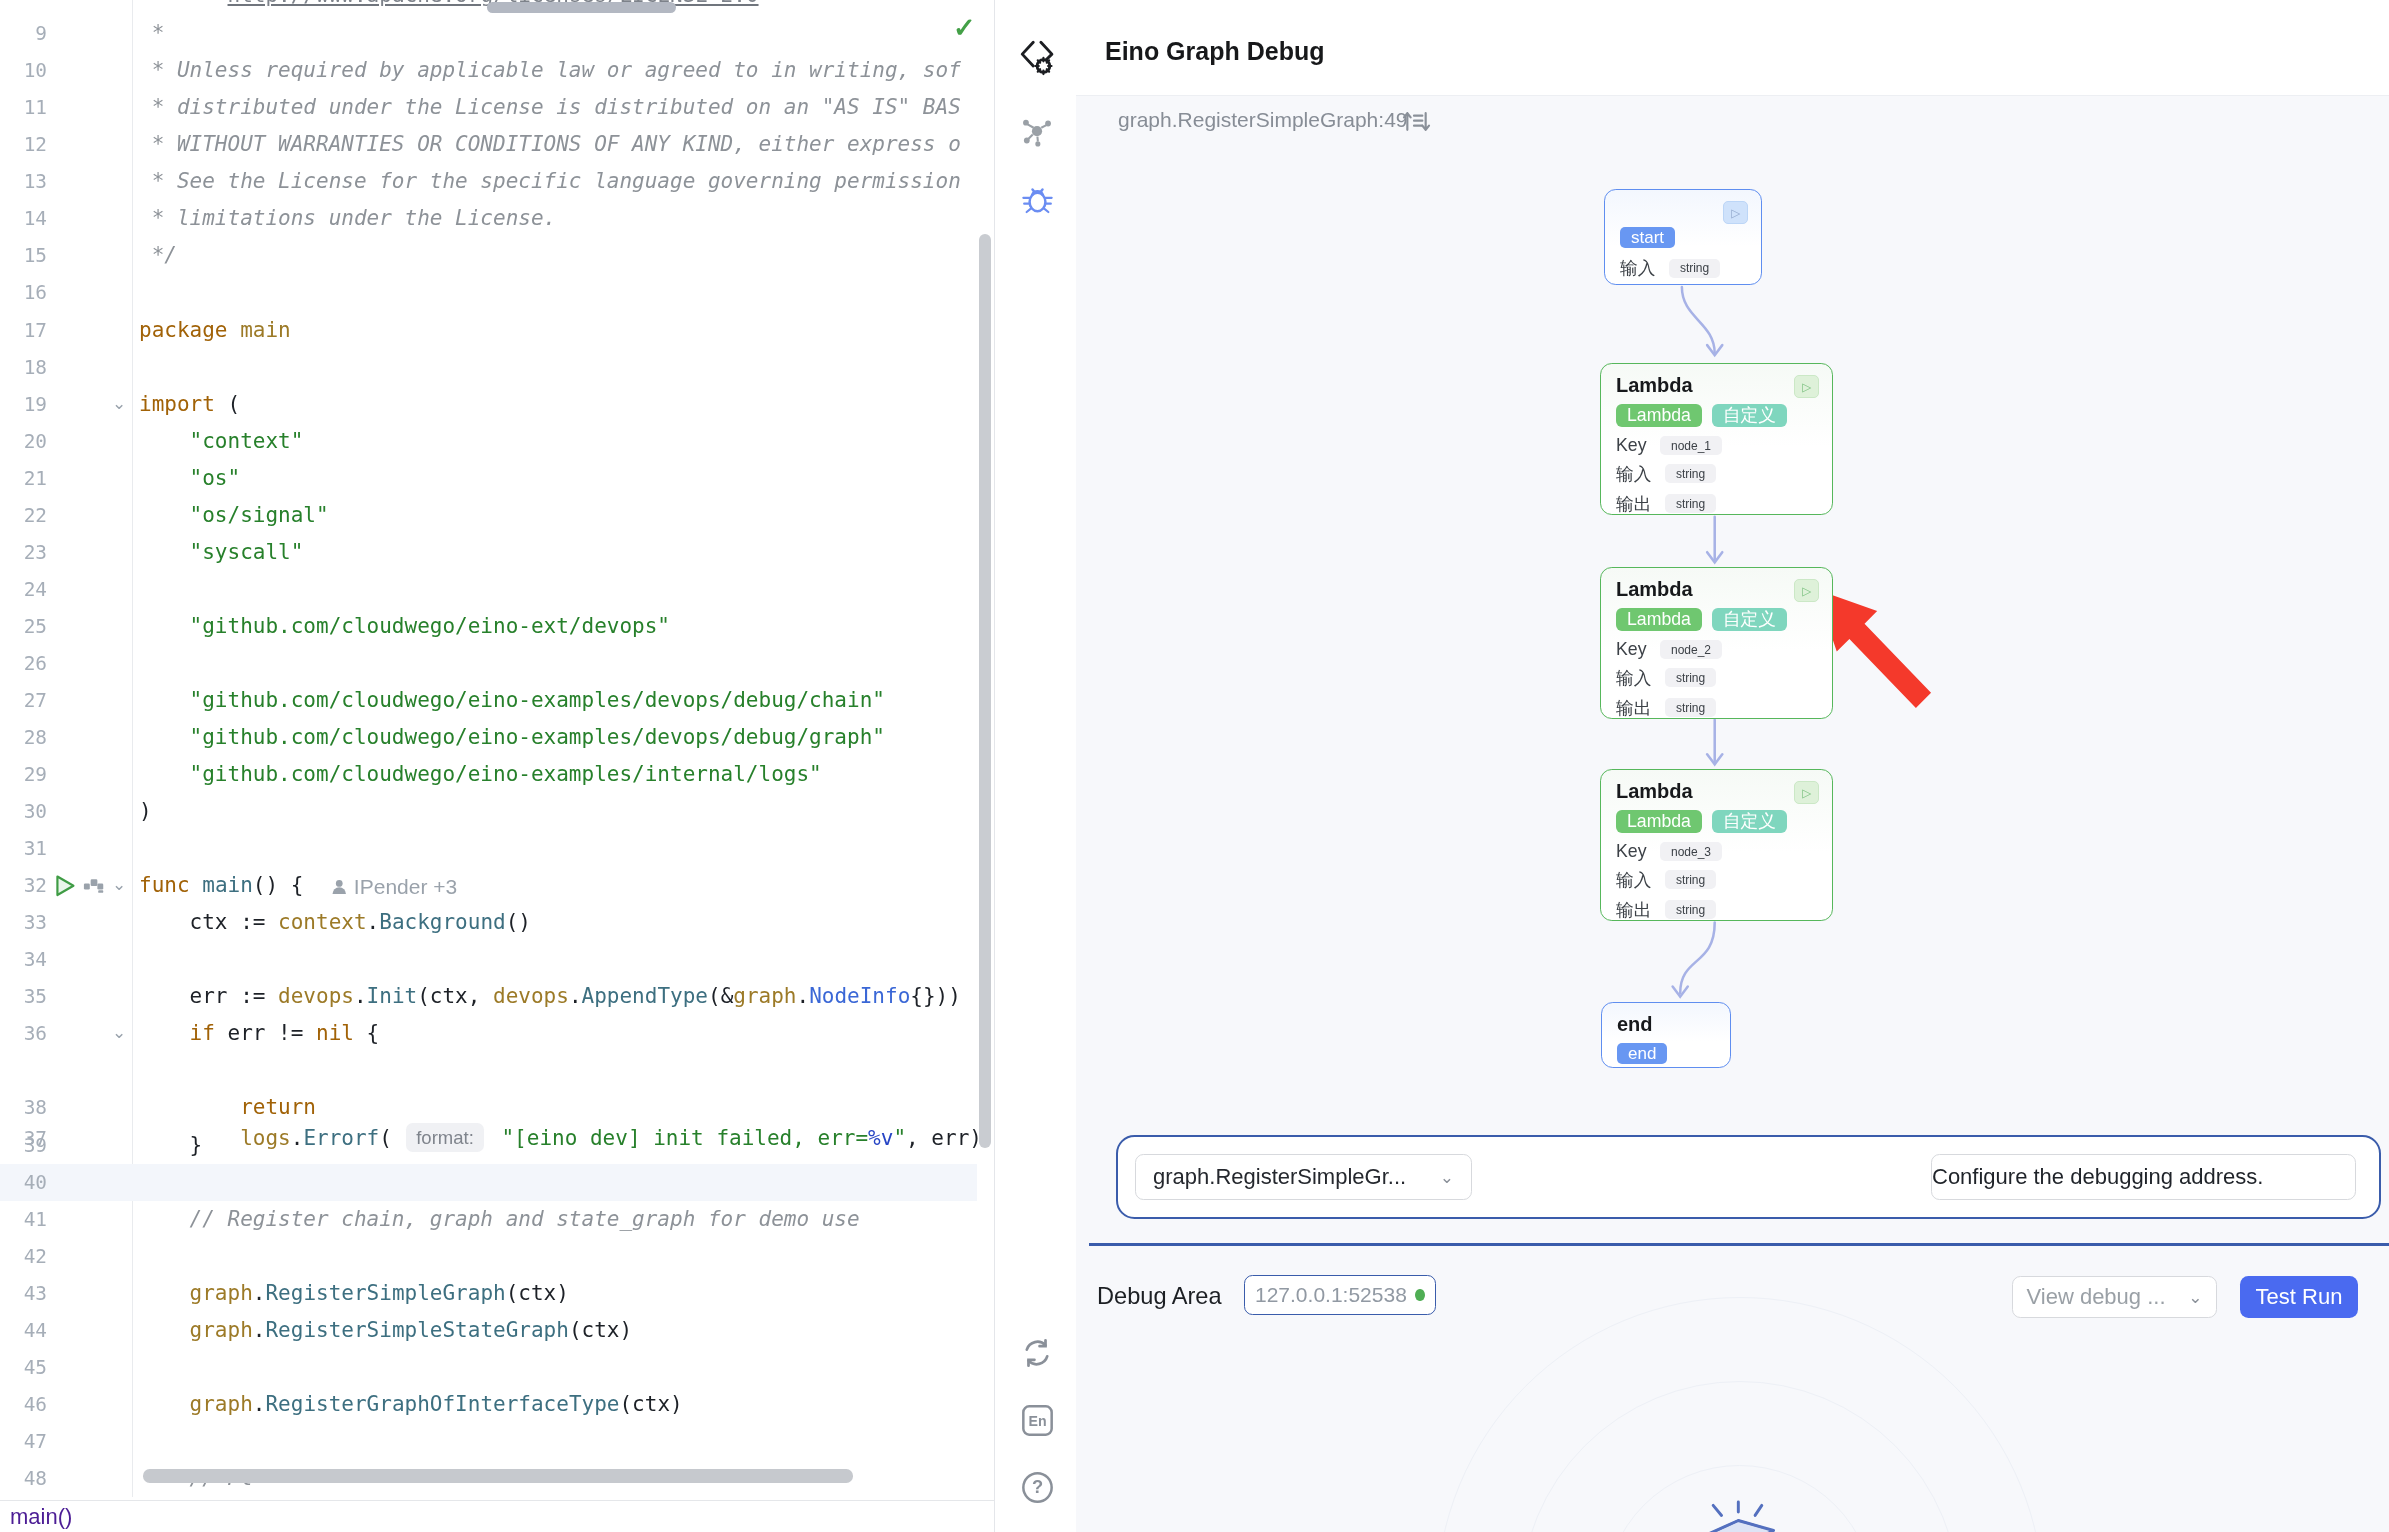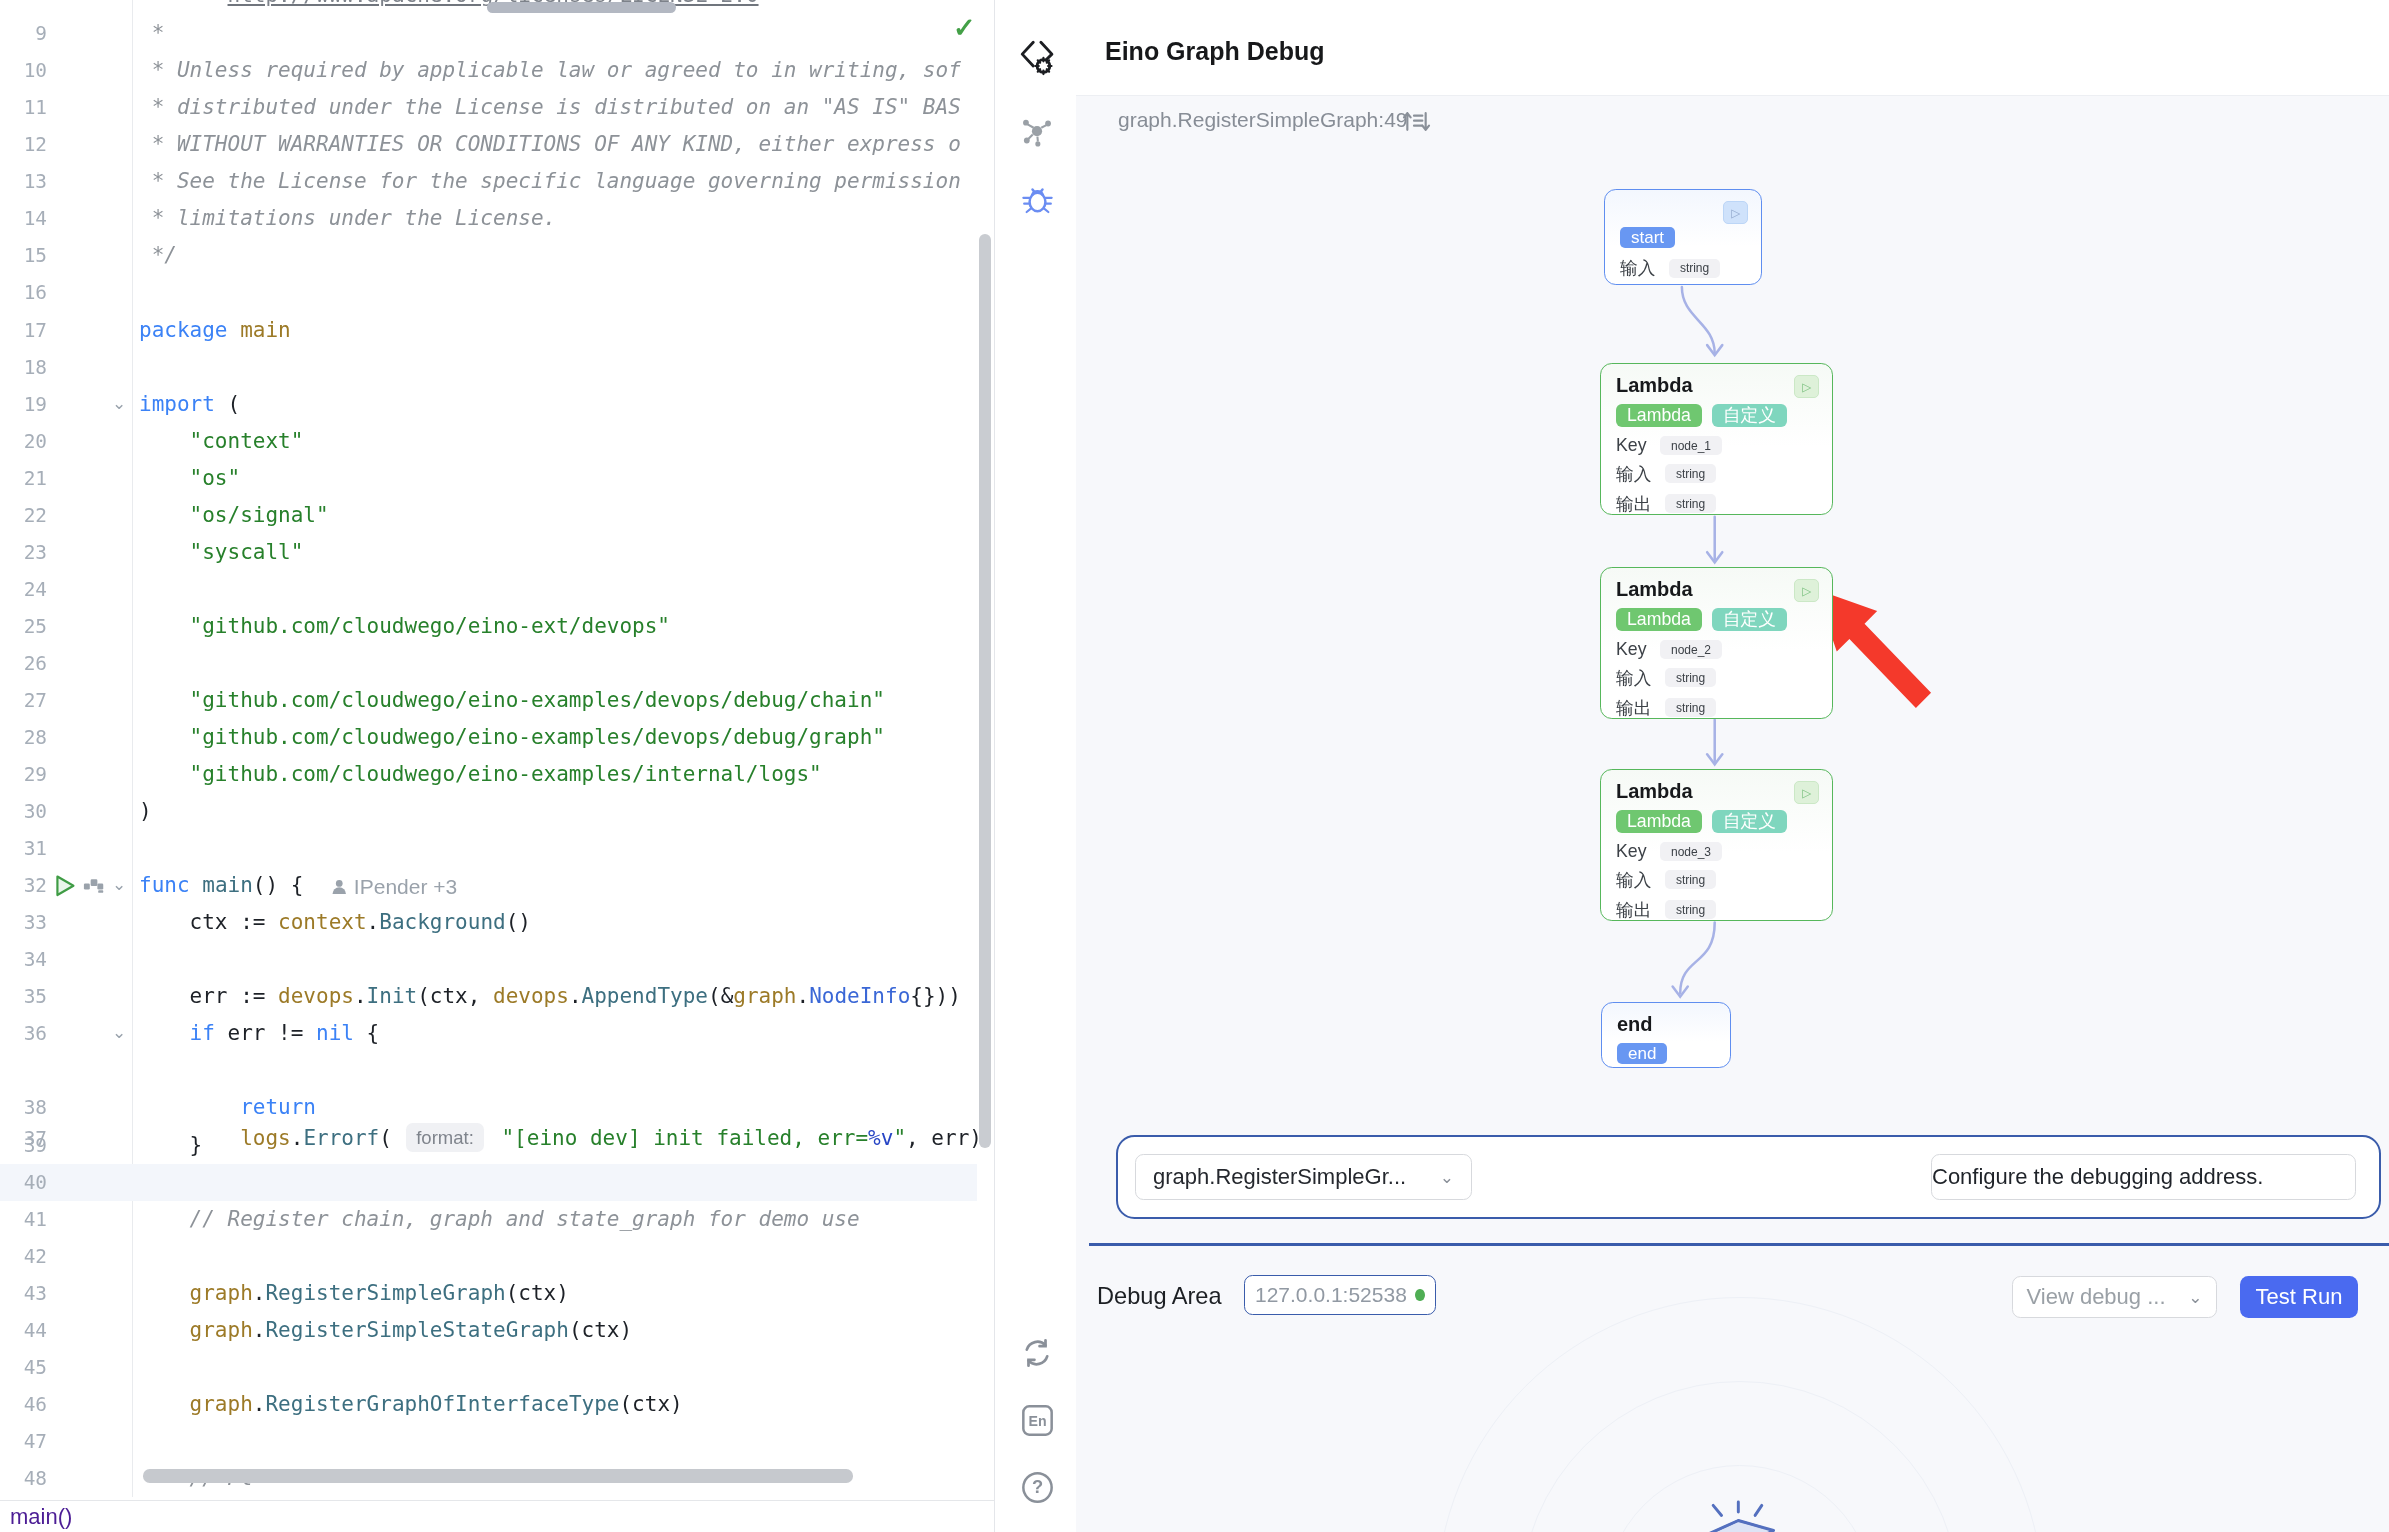--- a/index.html
+++ b/index.html
@@ -7,21 +7,21 @@
   
   #editor{position:absolute;left:0;top:0;width:994px;height:1532px;background:#fff;overflow:hidden;}
   #gutter-line{position:absolute;left:132px;top:0;width:0.8px;height:1497px;background:#e9ebee;}
   .code-row{position:absolute;left:0;width:977px;height:37px;}
   .code-row.hl{background:#f3f6fb;}
   .ln{position:absolute;left:0;top:0;width:47px;text-align:right;font-family:"DejaVu Sans Mono",monospace;
       font-size:19.4px;line-height:37px;color:#a6aeb8;}
   .codepre{position:absolute;left:139px;top:0;margin:0;font-family:"DejaVu Sans Mono",monospace;
       font-size:21px;line-height:37px;white-space:pre;}
   .tok-cm{color:#8d9298;font-style:italic}
-  .tok-kw{color:#3b82f6}
+  .tok-kw{color:#a16207}
   .tok-str{color:#27802b}
   .tok-pkg{color:#9c7a27}
   .tok-fn{color:#3d6f80}
   .tok-typ{color:#3a67d6}
   .tok-fmt{color:#2745c5}
   .tok-pl{color:#1d2127}
   .hint-chip{display:inline-block;background:#f0f1f4;color:#7f848c;border-radius:6.7px;padding:0 10px;
       font-family:"Liberation Sans",sans-serif;font-size:18.5px;height:29px;line-height:29px;vertical-align:middle;margin:0 5px 3.4px 1.7px;}
   .vision{font-family:"Liberation Sans",sans-serif;font-size:21px;color:#9aa2ab;margin-left:13.5px;vertical-align:middle;}
   .fold{position:absolute;left:108px;top:0;width:22px;height:37px;line-height:35px;text-align:center;color:#9aa3ad;font-size:17px;cursor:pointer;}

